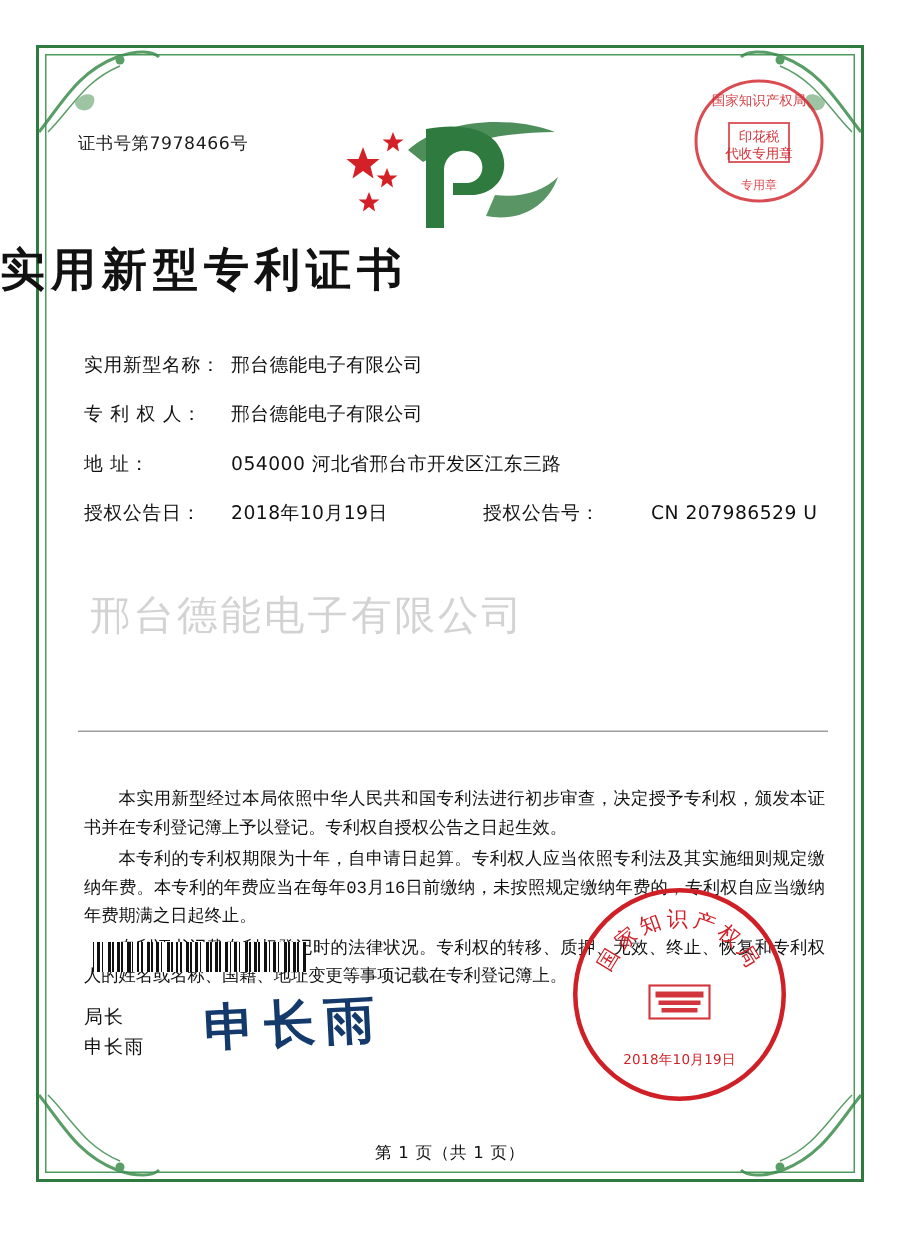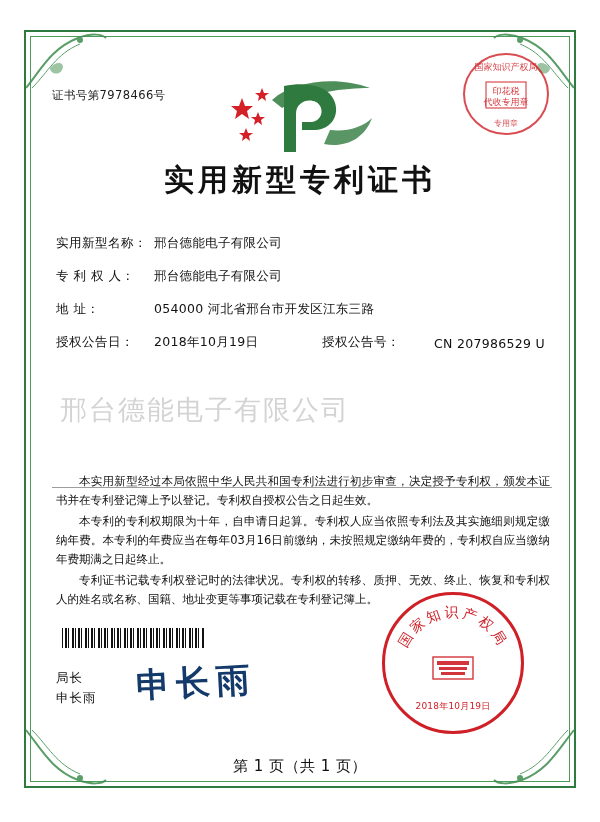--- a/index.html
+++ b/index.html
@@ -67,37 +67,36 @@
     top: 88px;
     font-size: 11.5px;
     color: #1a1a1a;
     letter-spacing: .4px;
   }
 
   .title {
     position: absolute;
     left: 0; right: 0;
     top: 160px;
-    text-align: center;
     font-family: Liberation Sans, sans-serif;
     font-size: 30px;
     font-weight: bold;
     letter-spacing: 4px;
     color: #111;
   }
 
   .fields {
     position: absolute;
     left: 56px;
     right: 52px;
     top: 235px;
   }
   .field-row {
     display: flex;
-    align-items: flex-end;
+    align-items: flex-start;
     margin-bottom: 16px;
     font-size: 12.5px;
     color: #111;
   }
   .field-label {
     width: 98px;
     flex: none;
     letter-spacing: 0.5px;
   }
   .field-value {
@@ -119,25 +118,26 @@
     left: 52px;
     right: 48px;
     top: 487px;
     border-top: 1px solid #9d9d9d;
   }
 
   .body-text {
     position: absolute;
     left: 56px;
     right: 50px;
-    top: 472px;
+    top: 524px;
     font-size: 11.5px;
     line-height: 19px;
     color: #111;
     text-align: justify;
+    font-family: Liberation Mono, monospace;
   }
   .body-text p {
     margin: 0 0 2px 0;
     text-indent: 23px;
   }
 
   
   .barcode {
     position: absolute;
     left: 62px;
@@ -210,21 +210,21 @@
     font-family: "DejaVu Serif", "Liberation Serif", serif;
     white-space: nowrap;
     pointer-events: none;
   }
 
   .page-num {
     position: absolute;
     left: 0; right: 0;
     bottom: 46px;
     text-align: center;
-    font-size: 15px;
+    font-size: 11px;
     color: #111;
     letter-spacing: .5px;
   }
 </style>
 </head>
 <body>
 
 <div class="page">
 
   <div class="frame-outer"></div>

